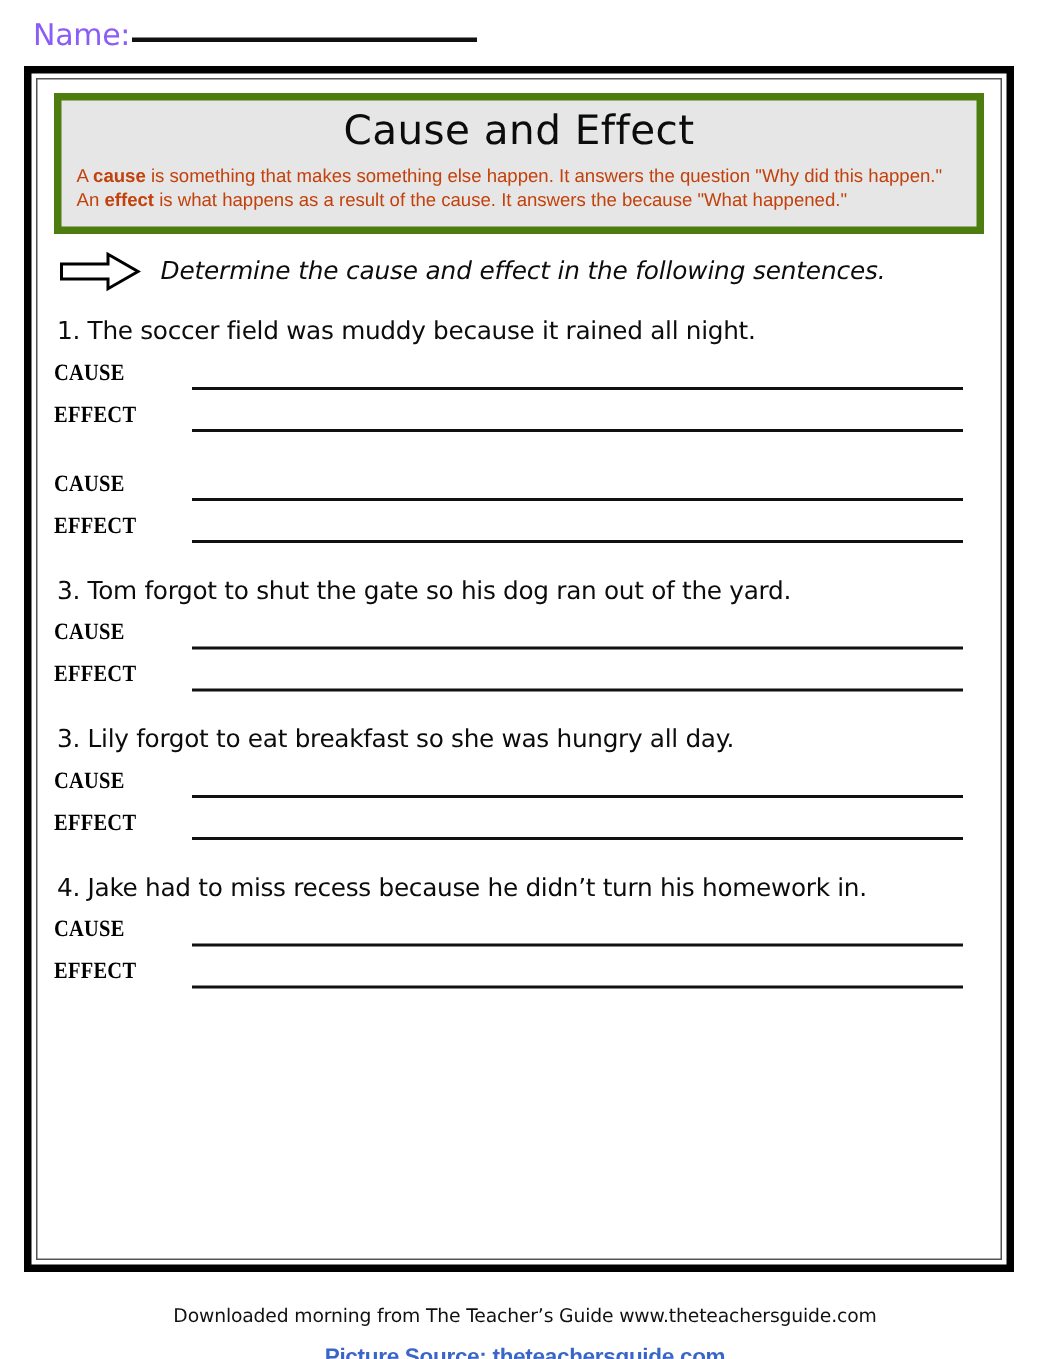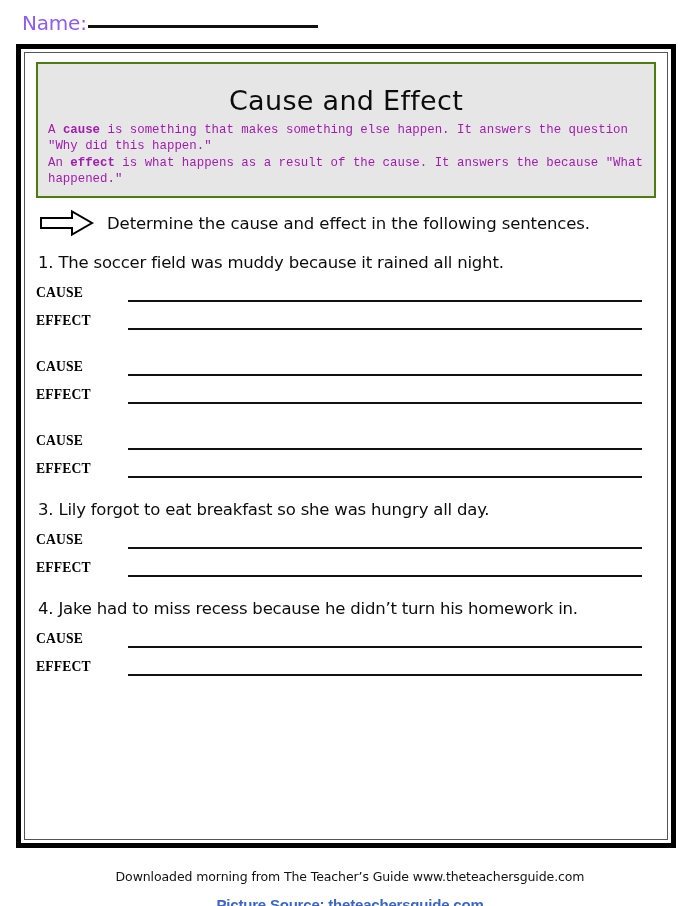--- a/index.html
+++ b/index.html
@@ -63,41 +63,41 @@
   }
   .sheet {
     position: absolute;
     left: 0; top: 0; right: 0; bottom: 0;
     padding: 9px 11px 0 11px;
     box-sizing: border-box;
   }
 
   
   .definition-box {
-    border: 2px solid #4d7c0f;
+    border: 5px solid #4d7c0f;
     background: #e6e6e6;
-    padding: 20px 10px 9px 10px;
+    padding: 4px 10px 9px 10px;
     box-sizing: border-box;
   }
   .worksheet-title {
     text-align: center;
     font-family: "DejaVu Sans", sans-serif;
     font-size: 27px;
     font-weight: 400;
     letter-spacing: 0.3px;
     line-height: 1.25;
     margin: 0 0 4px 0;
     color: #0c0c0c;
   }
   .definition-line {
-    font-family: Liberation Mono, monospace;
+    font-family: Liberation Sans, sans-serif;
     font-size: 12.4px;
     line-height: 1.32;
     margin: 0;
-    color: #a21caf;
+    color: #c2410c;
   }
   .definition-line b { font-weight: 700; }
 
   
   .directions-row {
     display: flex;
     align-items: center;
     margin-top: 11px;
     padding-left: 3px;
   }
@@ -106,20 +106,21 @@
     width: 56px;
     height: 28px;
     margin-right: 12px;
   }
   .directions-text {
     font-family: "DejaVu Sans", sans-serif;
     font-size: 16.5px;
     color: #0c0c0c;
     letter-spacing: -0.1px;
     white-space: nowrap;
+    font-style: italic;
   }
 
   
   .questions {
     margin-top: 16px;
   }
   .question-block {
     margin-bottom: 22px;
   }
   .question-text {
@@ -230,20 +231,21 @@
             <span class="answer-label">CAUSE</span>
             <span class="answer-line"></span>
           </div>
           <div class="answer-row">
             <span class="answer-label">EFFECT</span>
             <span class="answer-line"></span>
           </div>
         </div>
 
         <div class="question-block">
+          <p class="question-text">3. Tom forgot to shut the gate so his dog ran out of the yard.</p>
           <div class="answer-row">
             <span class="answer-label">CAUSE</span>
             <span class="answer-line"></span>
           </div>
           <div class="answer-row">
             <span class="answer-label">EFFECT</span>
             <span class="answer-line"></span>
           </div>
         </div>
 

